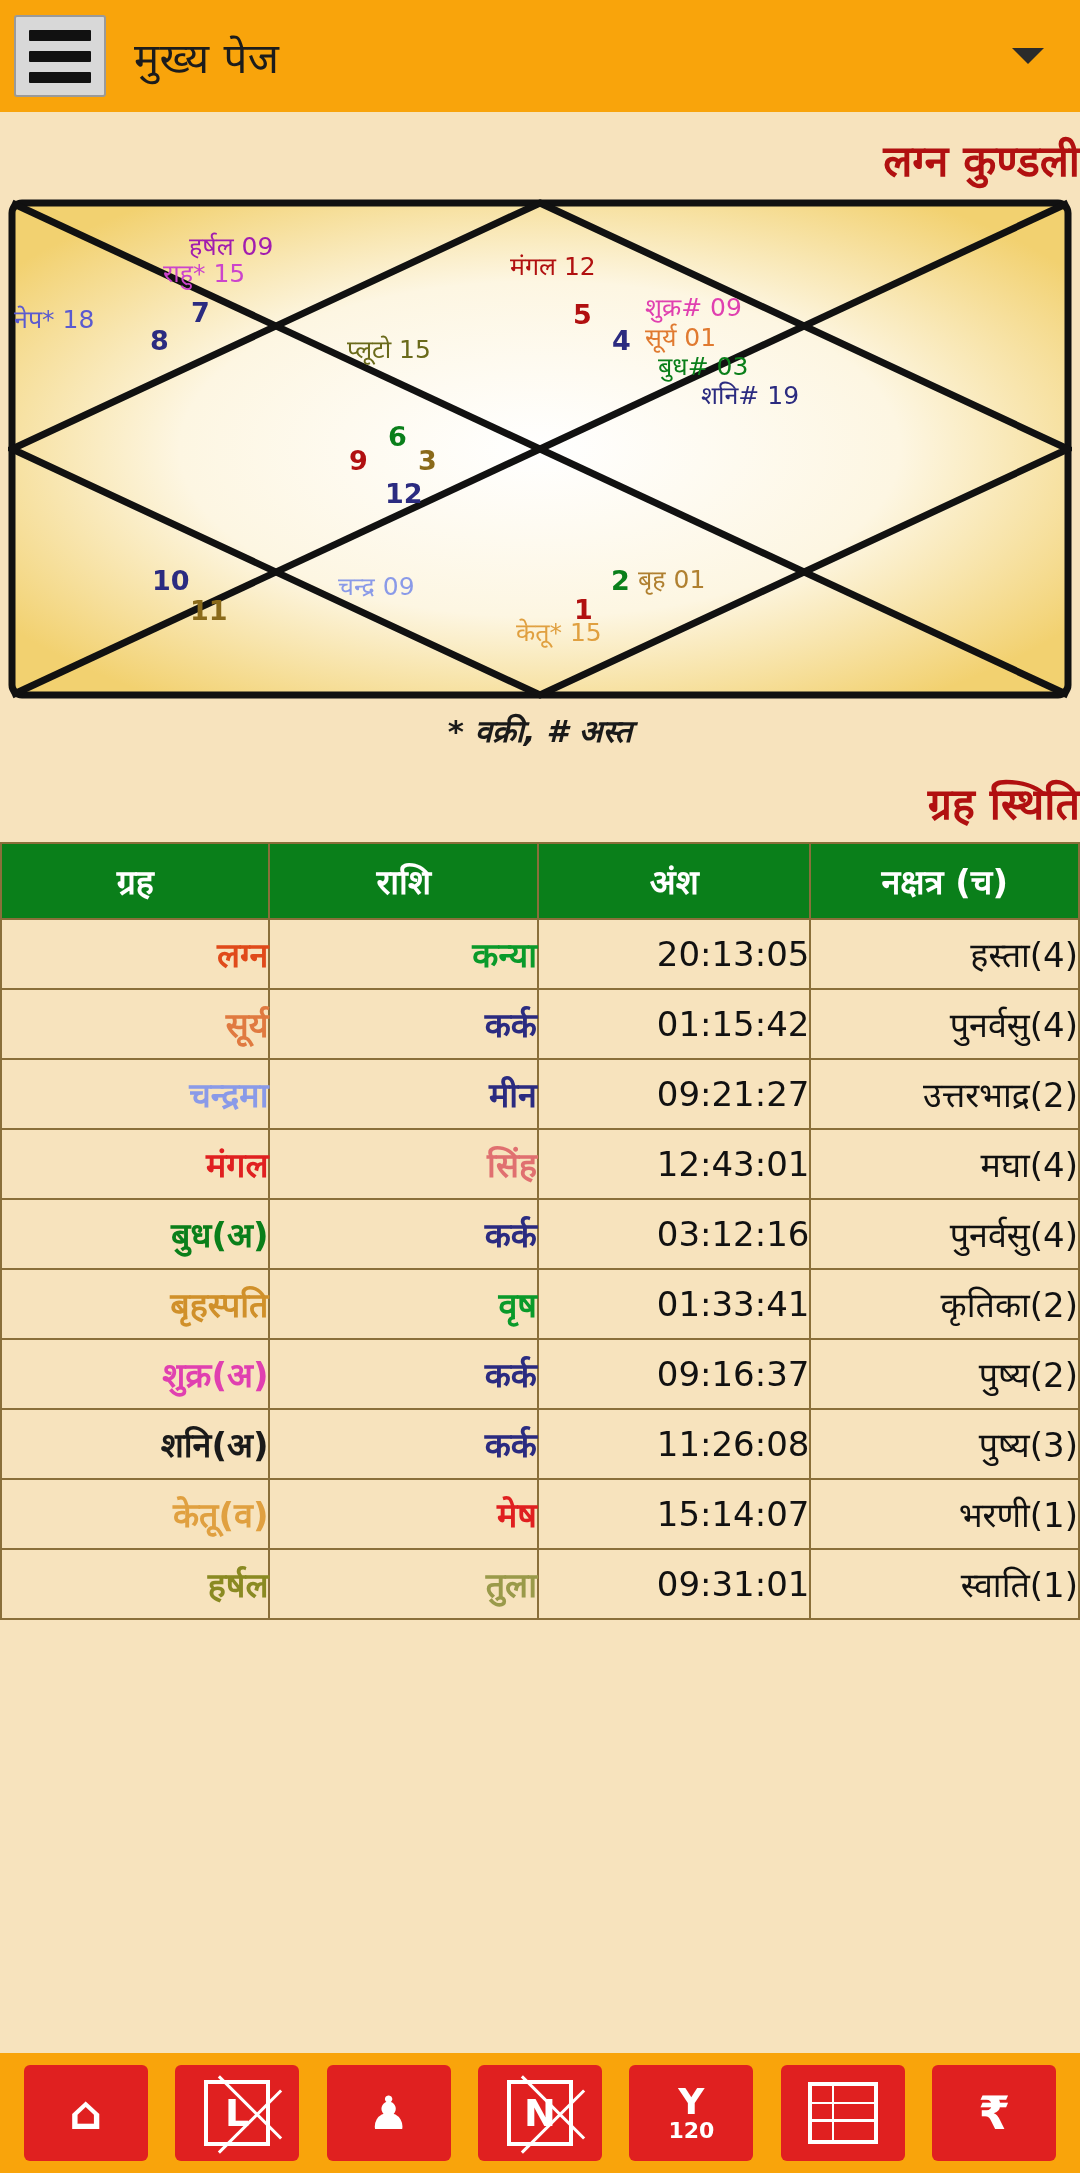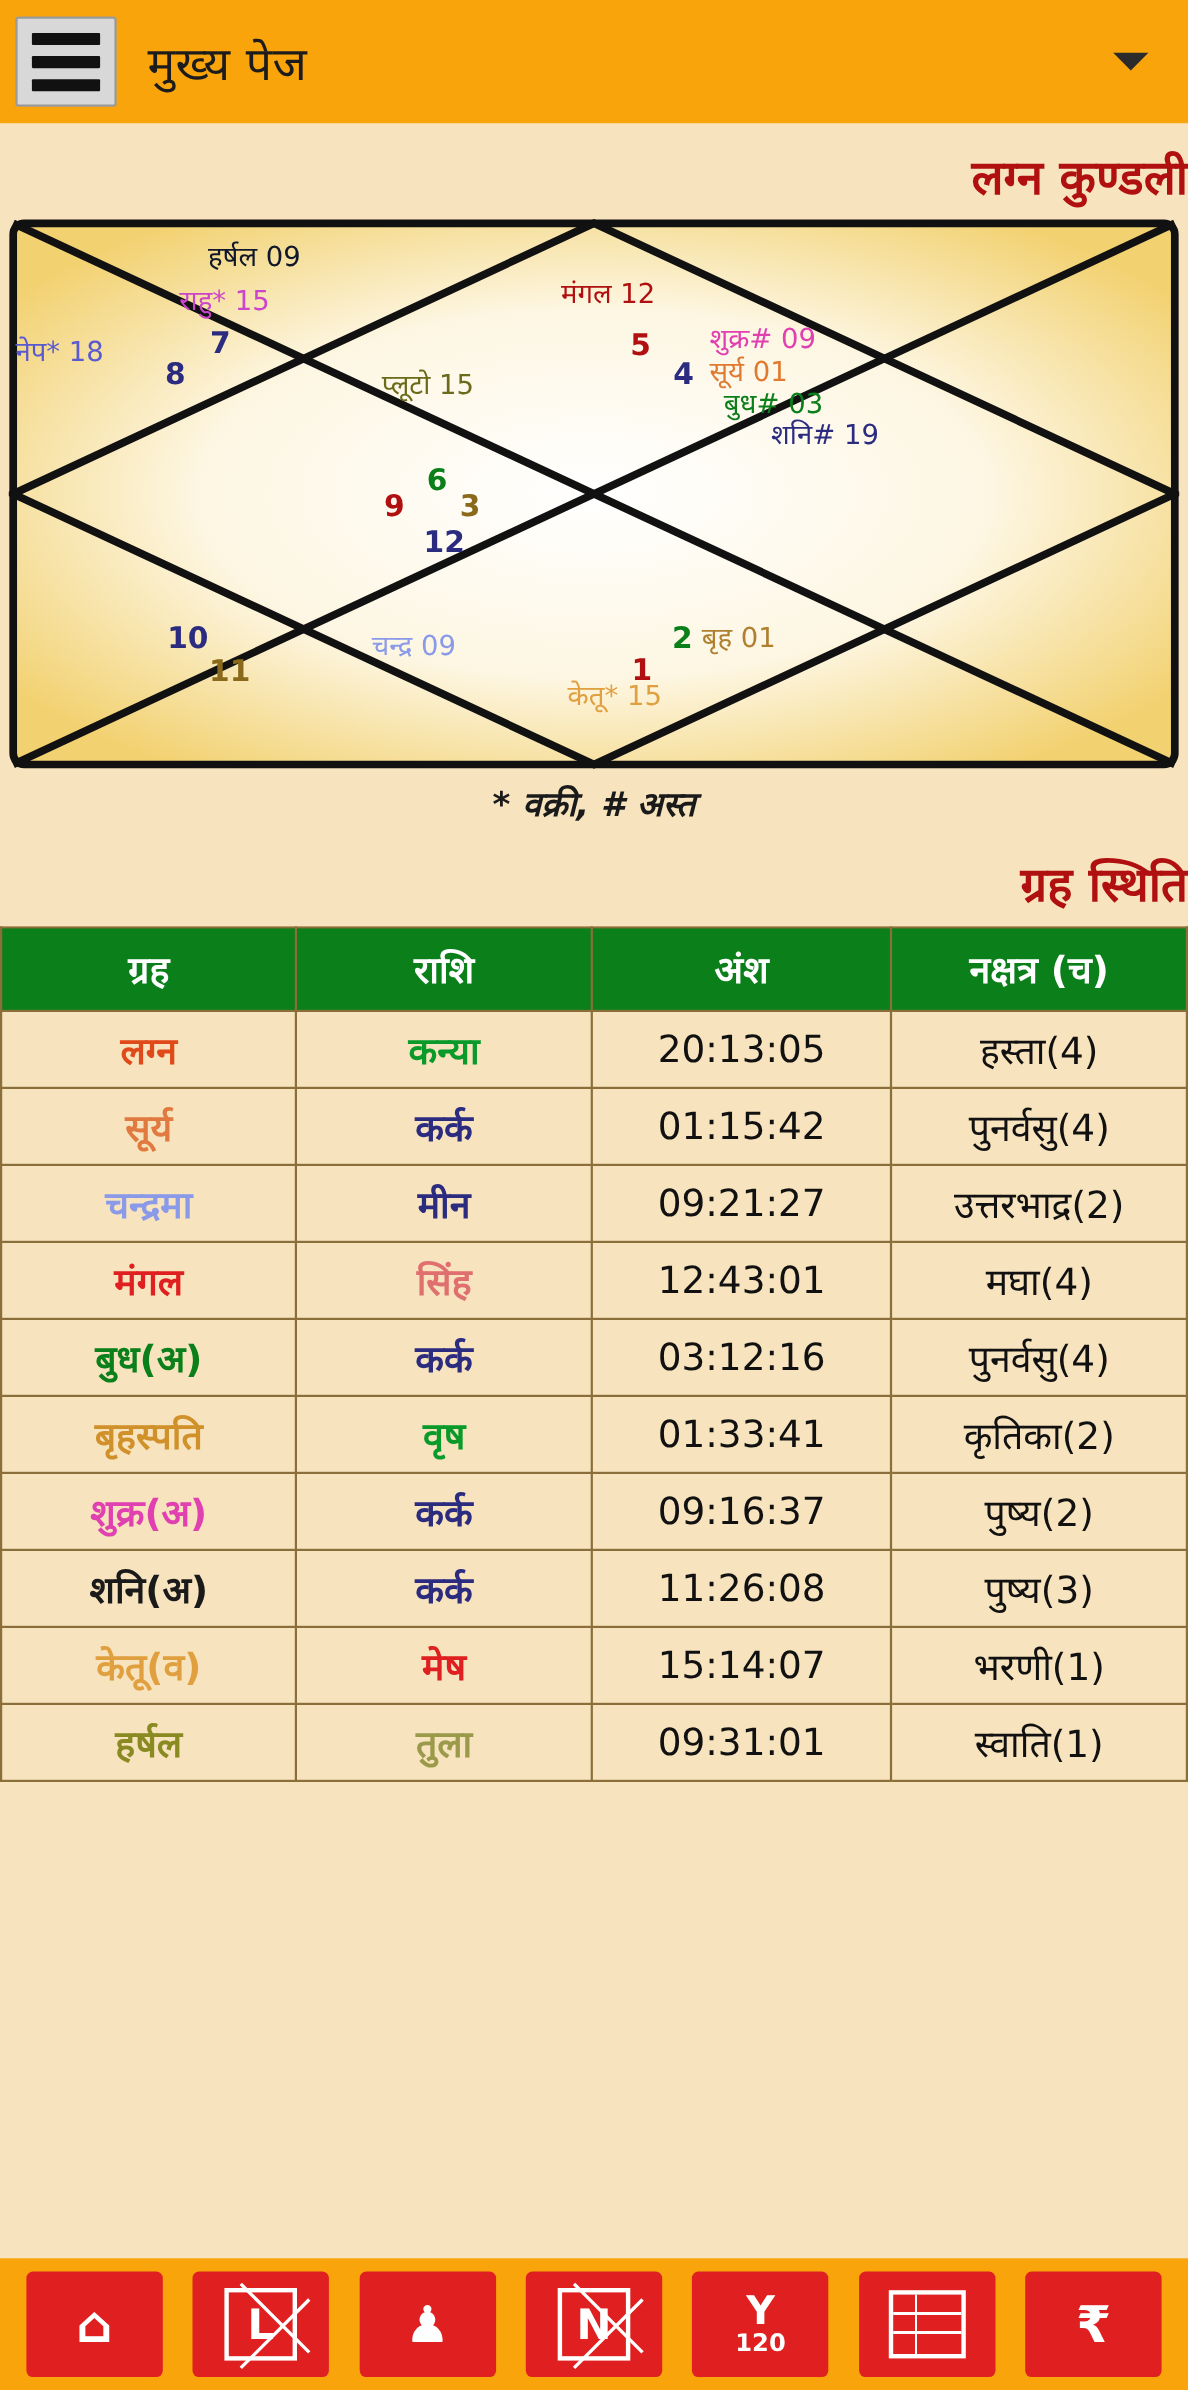--- a/index.html
+++ b/index.html
@@ -122,21 +122,21 @@
     font-weight: bold;
     padding: 14px 0;
     border: 2px solid #8a6f3a;
     text-align: center;
   }
   table.graha td {
     background: #f7e3bd;
     font-size: 34px;
     padding: 11px 0;
     border: 2px solid #8a6f3a;
-    text-align: center;
+    text-align: right;
     color: #111;
   }
   col.c1 { width: 268px; }
   col.c2 { width: 268px; }
   col.c3 { width: 272px; }
   col.c4 { width: 268px; }
 
   
   .bottombar {
     position: absolute;
@@ -241,21 +241,21 @@
   <div class="hnum" style="left:604px;top:128px;color:#2b2b80">4</div>
   <div class="hnum" style="left:380px;top:224px;color:#0a7f1a">6</div>
   <div class="hnum" style="left:341px;top:248px;color:#b11010">9</div>
   <div class="hnum" style="left:410px;top:248px;color:#8a6a1a">3</div>
   <div class="hnum" style="left:377px;top:281px;color:#2b2b80">12</div>
   <div class="hnum" style="left:144px;top:368px;color:#2b2b80">10</div>
   <div class="hnum" style="left:182px;top:398px;color:#8a6a1a">11</div>
   <div class="hnum" style="left:603px;top:368px;color:#0a7f1a">2</div>
   <div class="hnum" style="left:566px;top:397px;color:#b11010">1</div>
 
-  <div class="chart-label" style="left:181px;top:22px;color:#0f172a">हर्षल 09</div>
+  <div class="chart-label" style="left:181px;top:35px;color:#a21caf">हर्षल 09</div>
   <div class="chart-label" style="left:155px;top:62px;color:#cc44cc">राहु* 15</div>
   <div class="chart-label" style="left:6px;top:108px;color:#5a5ad0">नेप* 18</div>
   <div class="chart-label" style="left:502px;top:55px;color:#b11010">मंगल 12</div>
   <div class="chart-label" style="left:637px;top:96px;color:#e040b0">शुक्र# 09</div>
   <div class="chart-label" style="left:637px;top:126px;color:#e07a30">सूर्य 01</div>
   <div class="chart-label" style="left:650px;top:155px;color:#0a7f1a">बुध# 03</div>
   <div class="chart-label" style="left:693px;top:184px;color:#2b2b80">शनि# 19</div>
   <div class="chart-label" style="left:339px;top:138px;color:#6a6a1a">प्लूटो 15</div>
   <div class="chart-label" style="left:330px;top:375px;color:#8a9ae8">चन्द्र 09</div>
   <div class="chart-label" style="left:630px;top:368px;color:#b08030">बृह 01</div>

